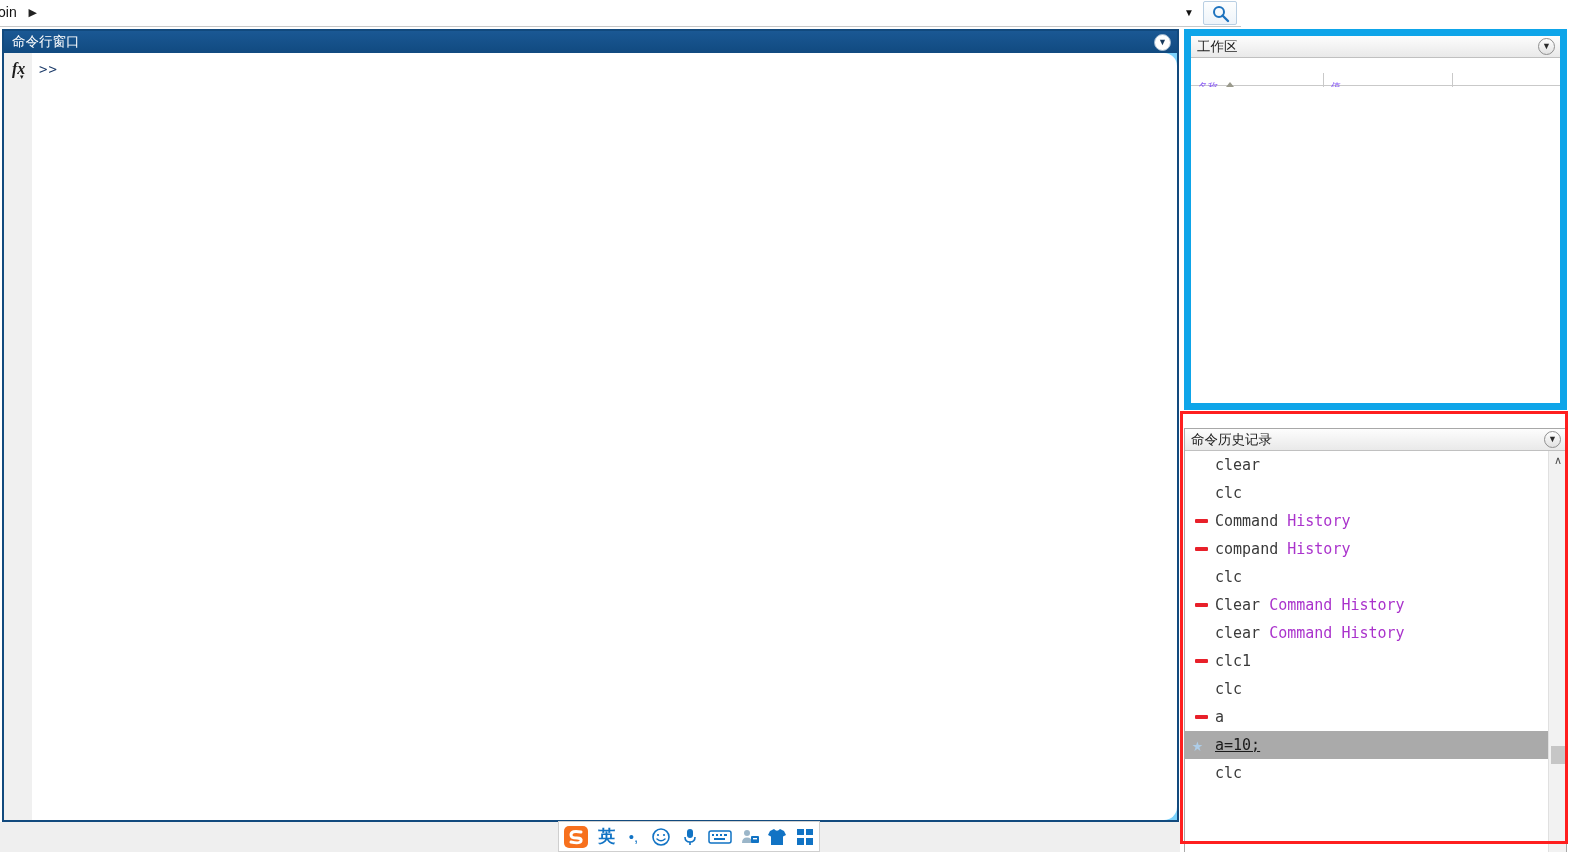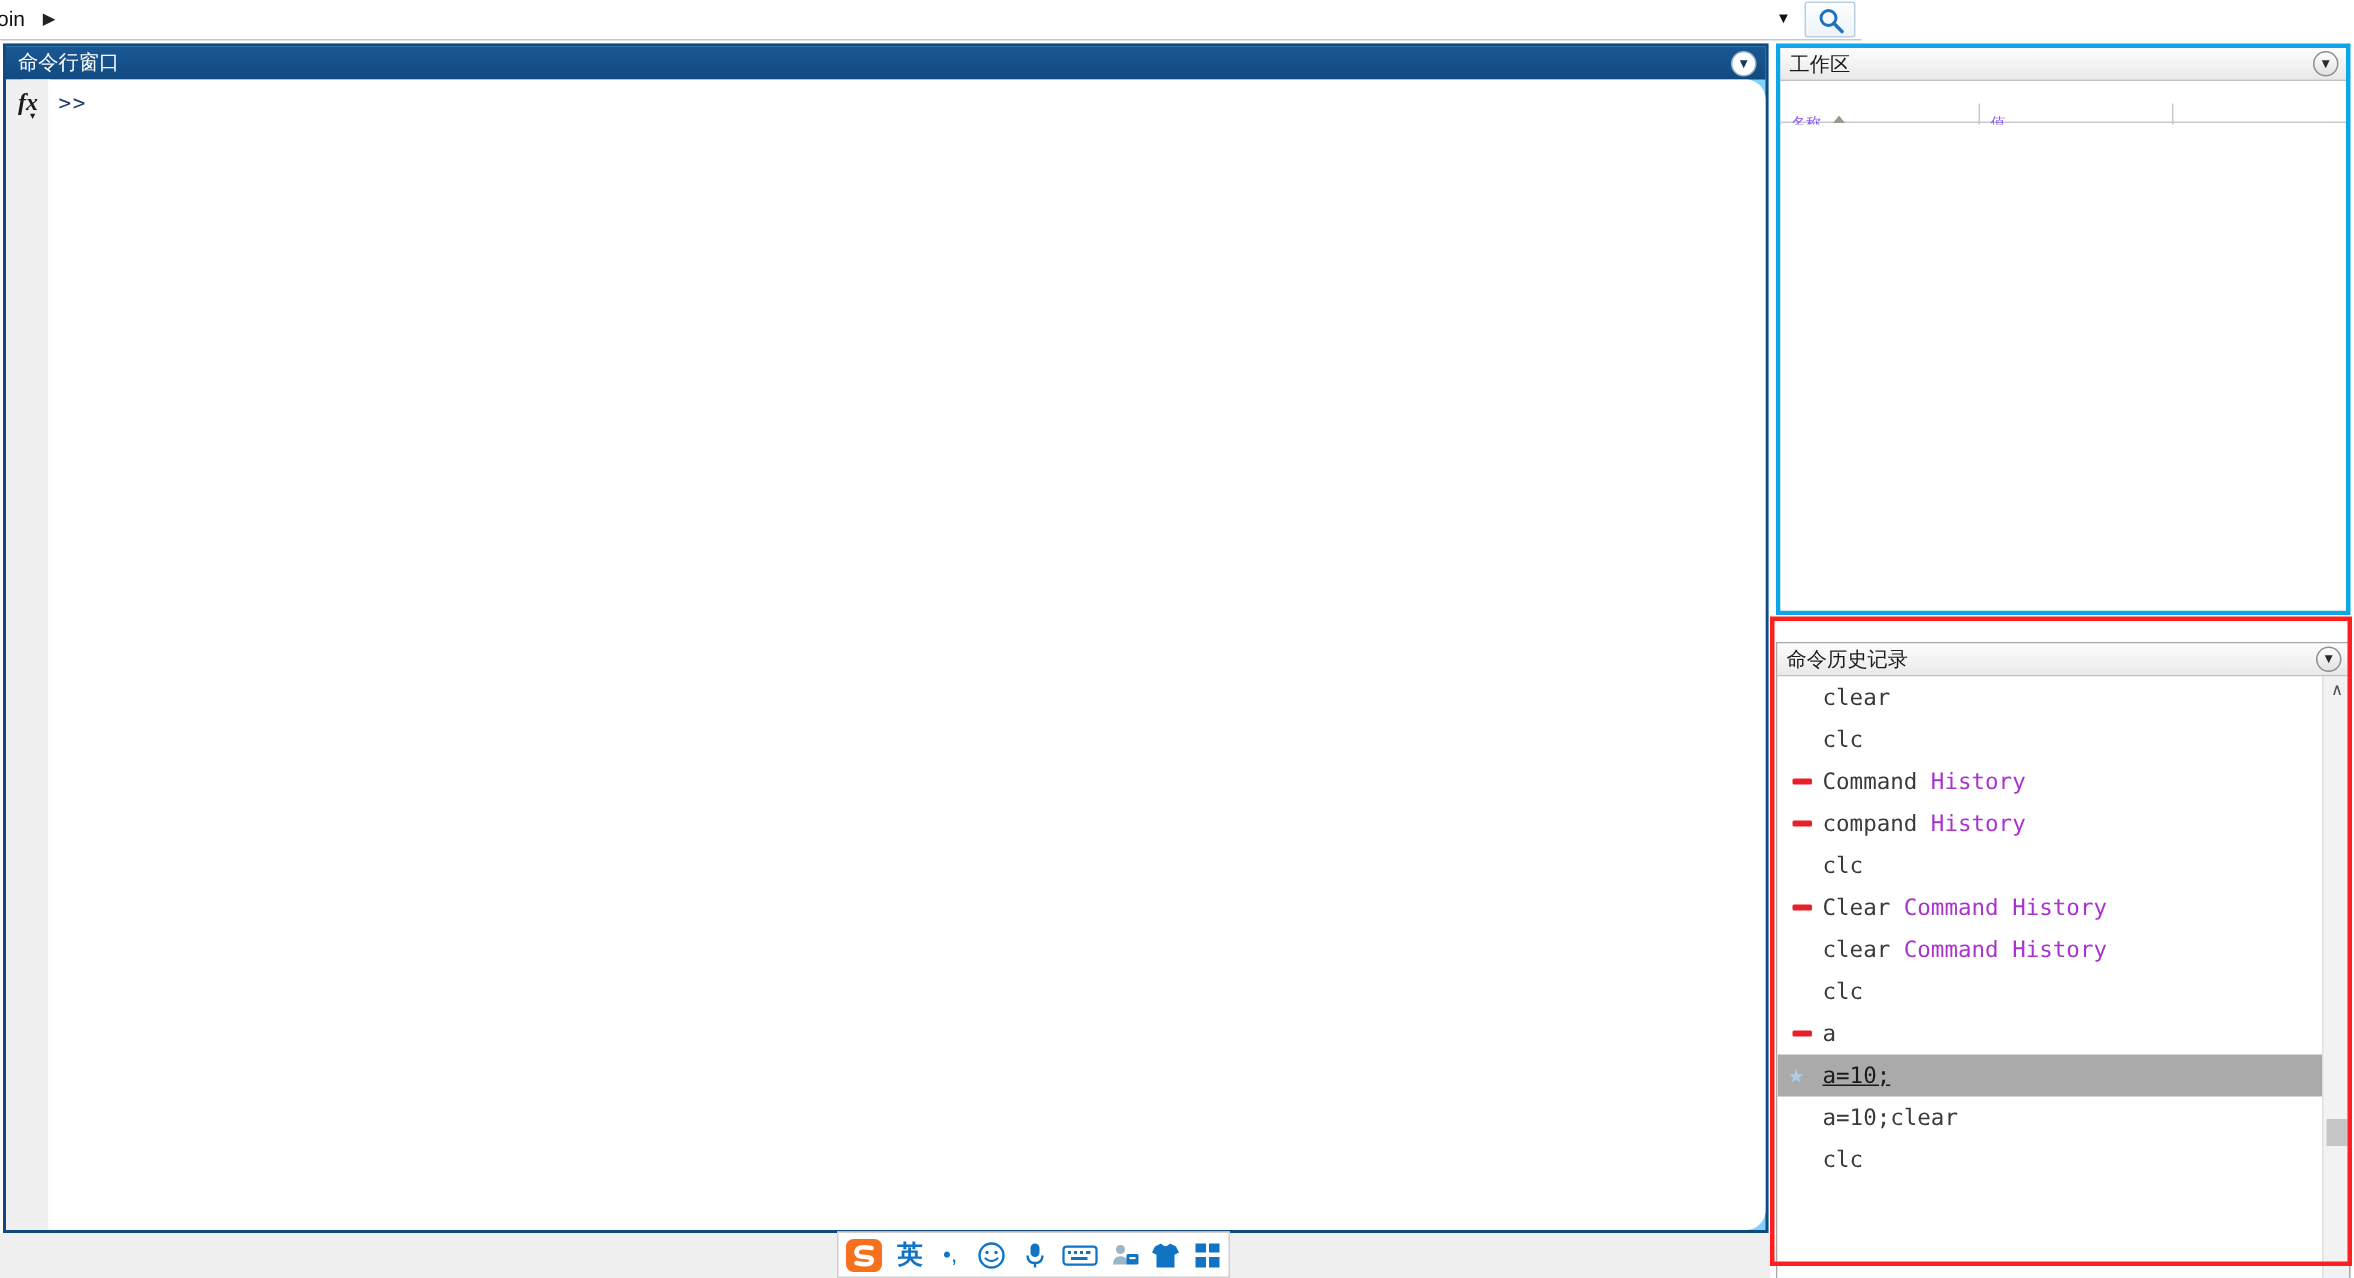--- a/index.html
+++ b/index.html
@@ -135,21 +135,21 @@
     font-size: 14px;
     color: #1e3d6b;
     letter-spacing: 1px;
   }
 
   
   #workspace-panel {
     position: absolute;
     left: 1184px; top: 29px;
     width: 383px; height: 381px;
-    border: 3px solid #0ea5e9;
+    border: 7px solid #0ea5e9;
     box-sizing: border-box;
     background: #ffffff;
   }
   .panel-head {
     position: relative;
     height: 22px;
     background: linear-gradient(#fdfdfd, #e9e9e9);
     border-bottom: 1px solid #c0c0c0;
     font-size: 13.5px;
     line-height: 22px;
@@ -393,24 +393,24 @@
     </div>
   </div>
   <div id="history-list">
       <div class="hist-row"><span class="cmd-main">clear</span></div>
       <div class="hist-row"><span class="cmd-main">clc</span></div>
       <div class="hist-row"><span class="hist-mark"></span><span class="cmd-main">Command</span><span class="cmd-arg"> History</span></div>
       <div class="hist-row"><span class="hist-mark"></span><span class="cmd-main">compand</span><span class="cmd-arg"> History</span></div>
       <div class="hist-row"><span class="cmd-main">clc</span></div>
       <div class="hist-row"><span class="hist-mark"></span><span class="cmd-main">Clear</span><span class="cmd-arg"> Command History</span></div>
       <div class="hist-row"><span class="cmd-main">clear</span><span class="cmd-arg"> Command History</span></div>
+      <div class="hist-row"><span class="hist-mark"></span><span class="cmd-main">clc1</span></div>
       <div class="hist-row"><span class="cmd-main">clc</span></div>
       <div class="hist-row"><span class="hist-mark"></span><span class="cmd-main">a</span></div>
       <div class="hist-row selected"><span class="hist-star">★</span><span class="cmd-main">a=10;</span></div>
-      <div class="hist-row"><span class="cmd-main">a=10;clear</span></div>
       <div class="hist-row"><span class="cmd-main">clc</span></div>
     </div>
   <div id="hist-scroll">
     <div class="sb-arrow" id="sb-up">∧</div>
     <div id="sb-thumb"></div>
     <div class="sb-arrow" id="sb-down">∨</div>
   </div>
 </div>
 
 <div id="annotation-box"></div>

